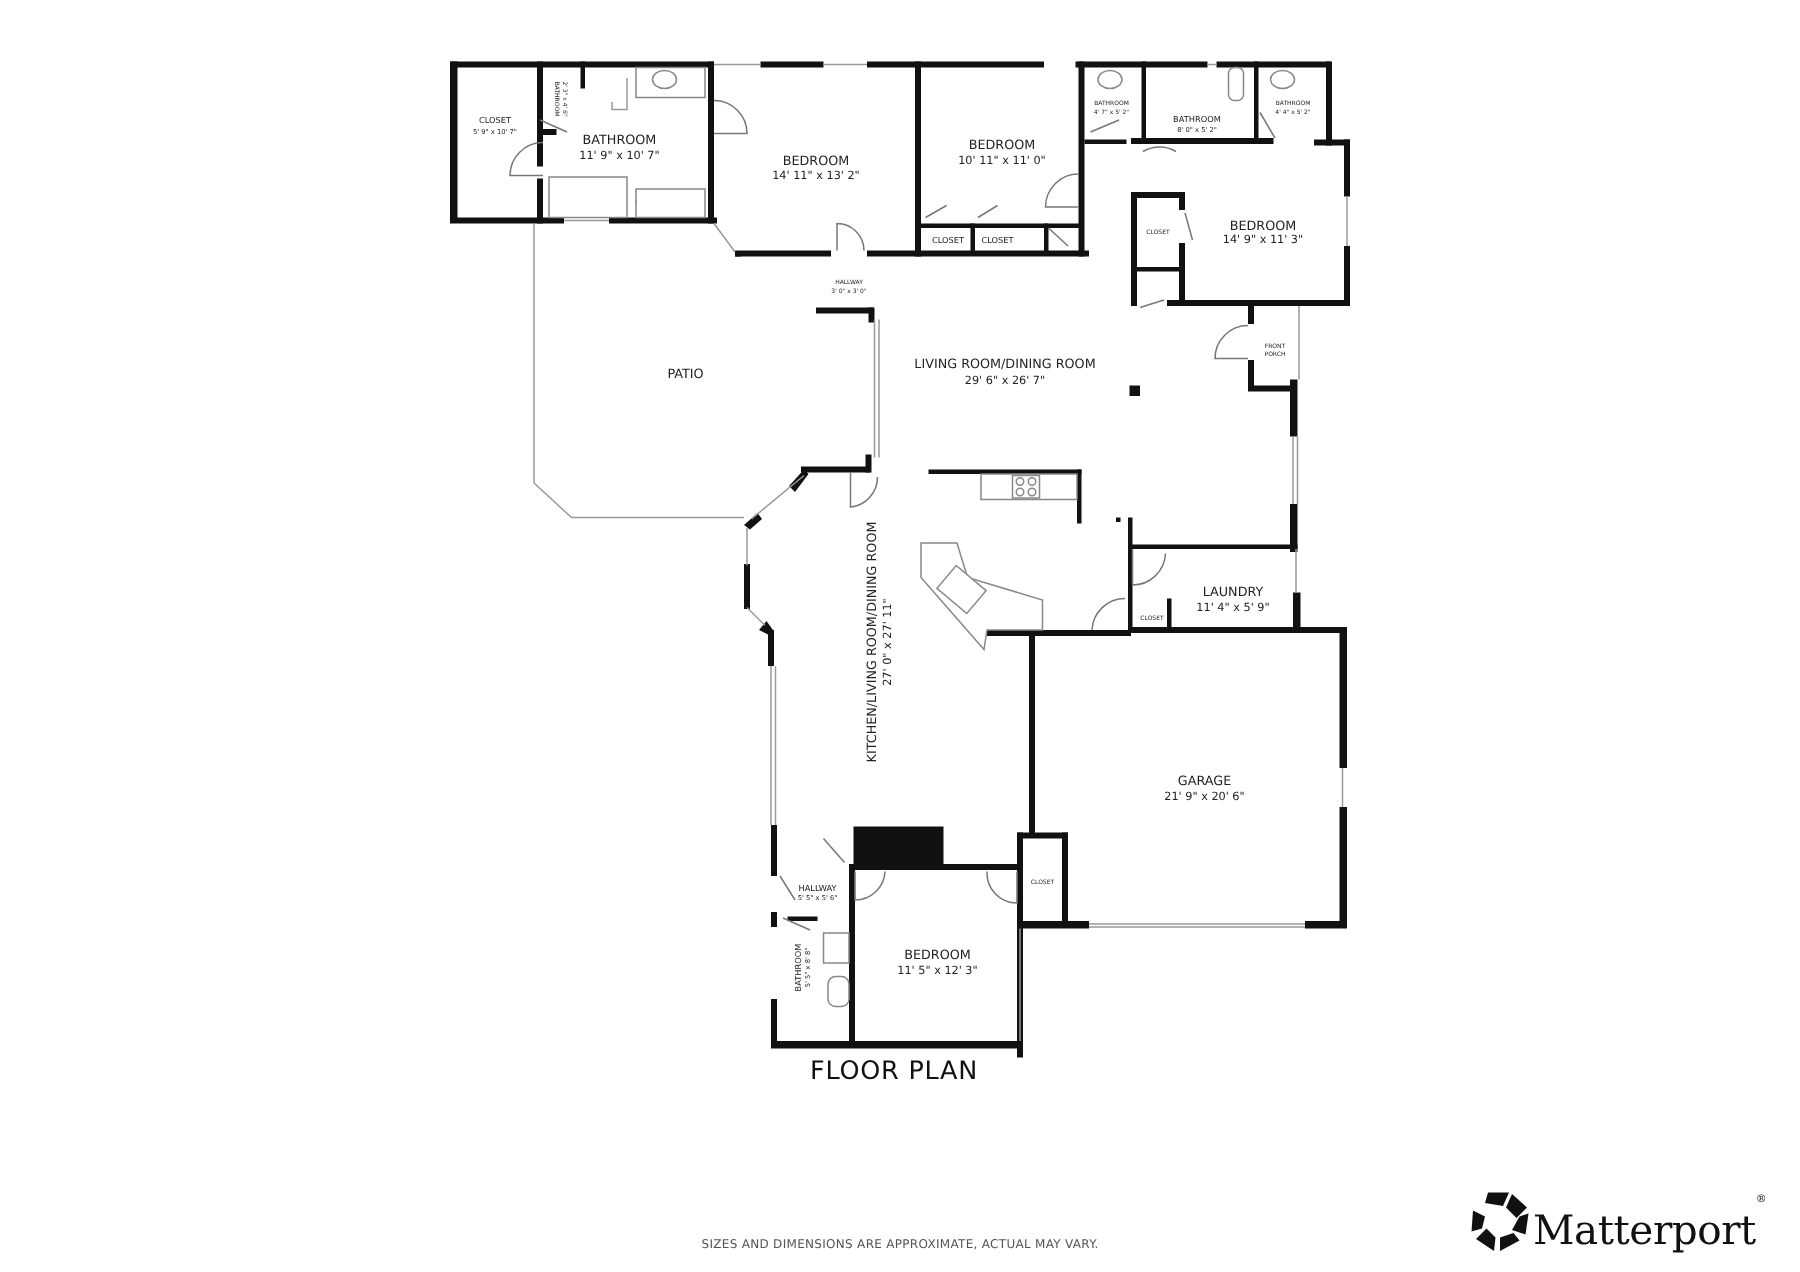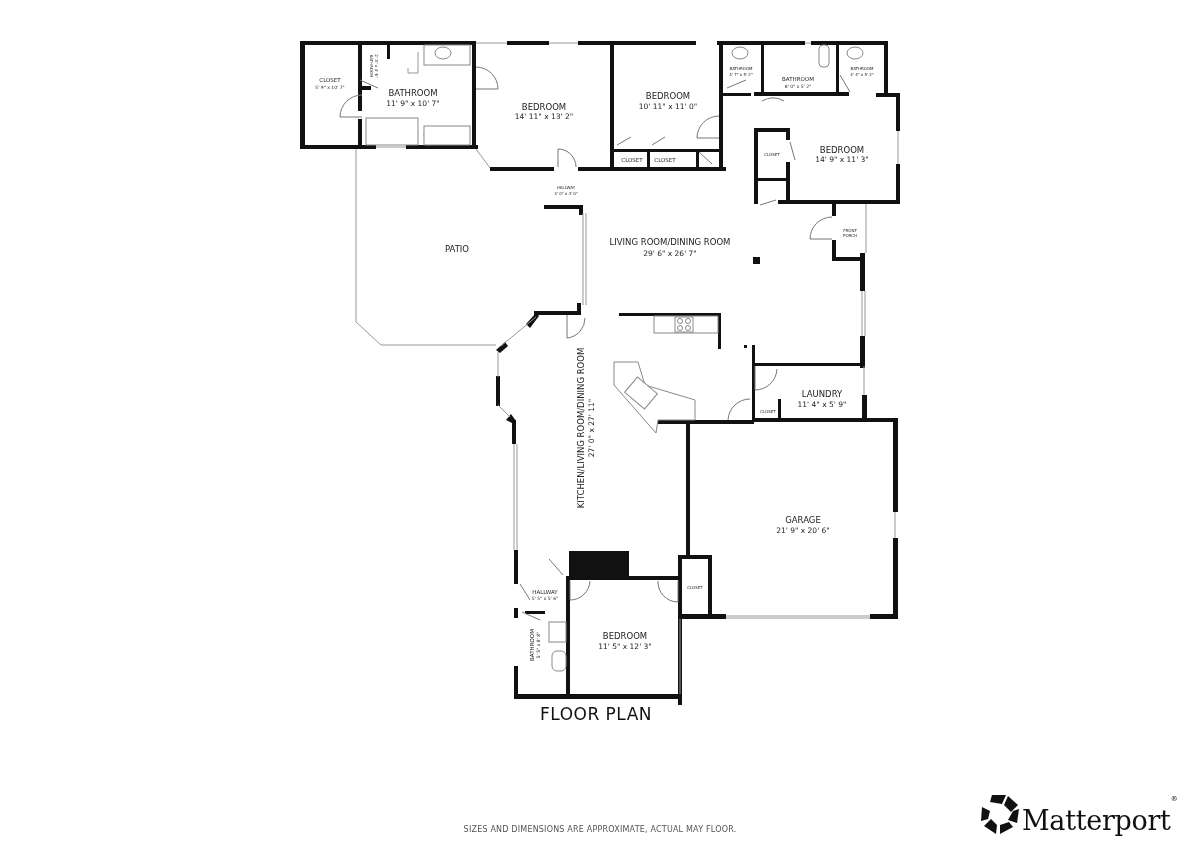--- a/index.html
+++ b/index.html
@@ -261,21 +261,21 @@
       <text class="lbl lbl-sm" x="0" y="0">BATHROOM</text>
       <text class="lbl dim-sm" x="0" y="6">5' 5" x 8' 8"</text>
     </g>
 
     <text class="lbl lbl-md" x="625" y="639">BEDROOM</text>
     <text class="lbl dim-md" x="625" y="649">11' 5" x 12' 3"</text>
   </g>
 </svg>
 
 <div class="title">FLOOR PLAN</div>
-<div class="disclaimer">SIZES AND DIMENSIONS ARE APPROXIMATE, ACTUAL MAY FLOOR.</div>
+<div class="disclaimer">SIZES AND DIMENSIONS ARE APPROXIMATE, ACTUAL MAY VARY.</div>
 
 <div class="brand">
   <svg width="44" height="44" viewBox="0 0 44 44">
     <g fill="#111">
       <polygon points="14,3 28,3 24,12 12,10"></polygon>
       <polygon points="30,4 40,13 33,20 26,13"></polygon>
       <polygon points="41,17 39,31 30,28 35,19"></polygon>
       <polygon points="35,35 22,42 22,33 31,30"></polygon>
       <polygon points="18,42 6,34 13,27 19,33"></polygon>
       <polygon points="3,29 4,15 12,19 10,27"></polygon>

